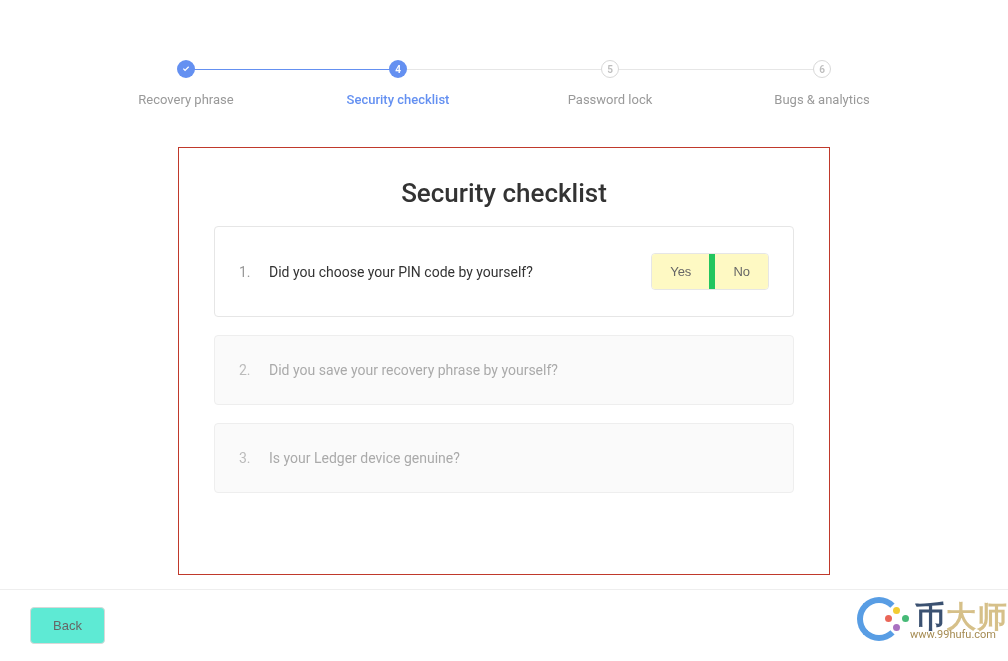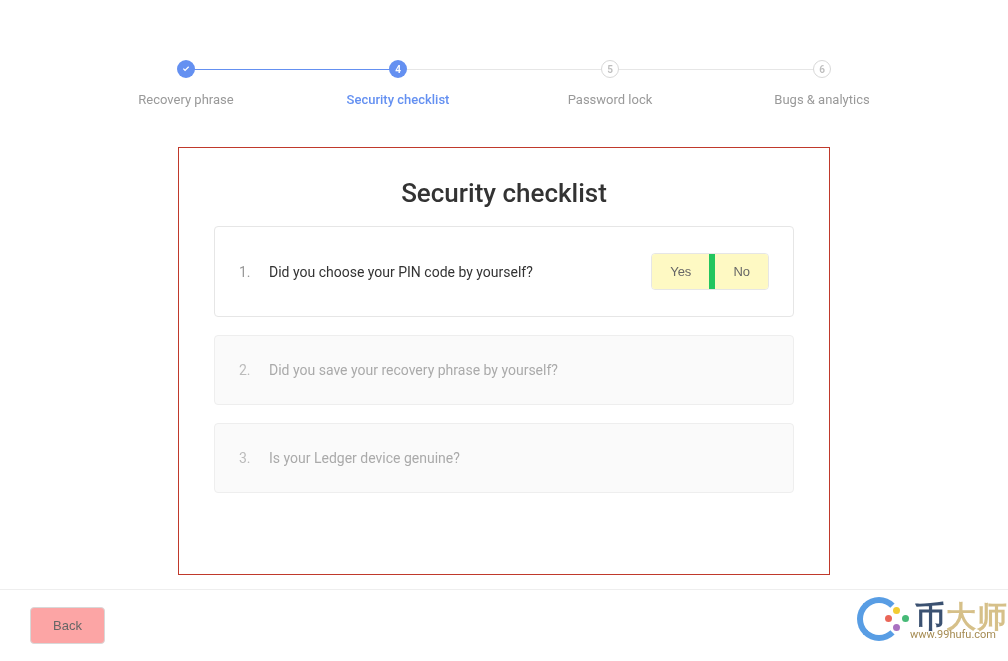--- a/index.html
+++ b/index.html
@@ -146,21 +146,21 @@
       border-top: 1px solid #eee;
       display: flex;
       align-items: center;
       padding: 0 30px;
       background: #fff;
     }
     .back-btn {
       padding: 10px 22px;
       font-size: 13px;
       color: #666;
-      background: #fca5a5;
+      background: #5eead4;
       border: 1px solid #d8d8d8;
       border-radius: 4px;
       cursor: pointer;
     }
 
     .watermark {
       position: absolute;
       right: 0;
       bottom: 20px;
       display: flex;

